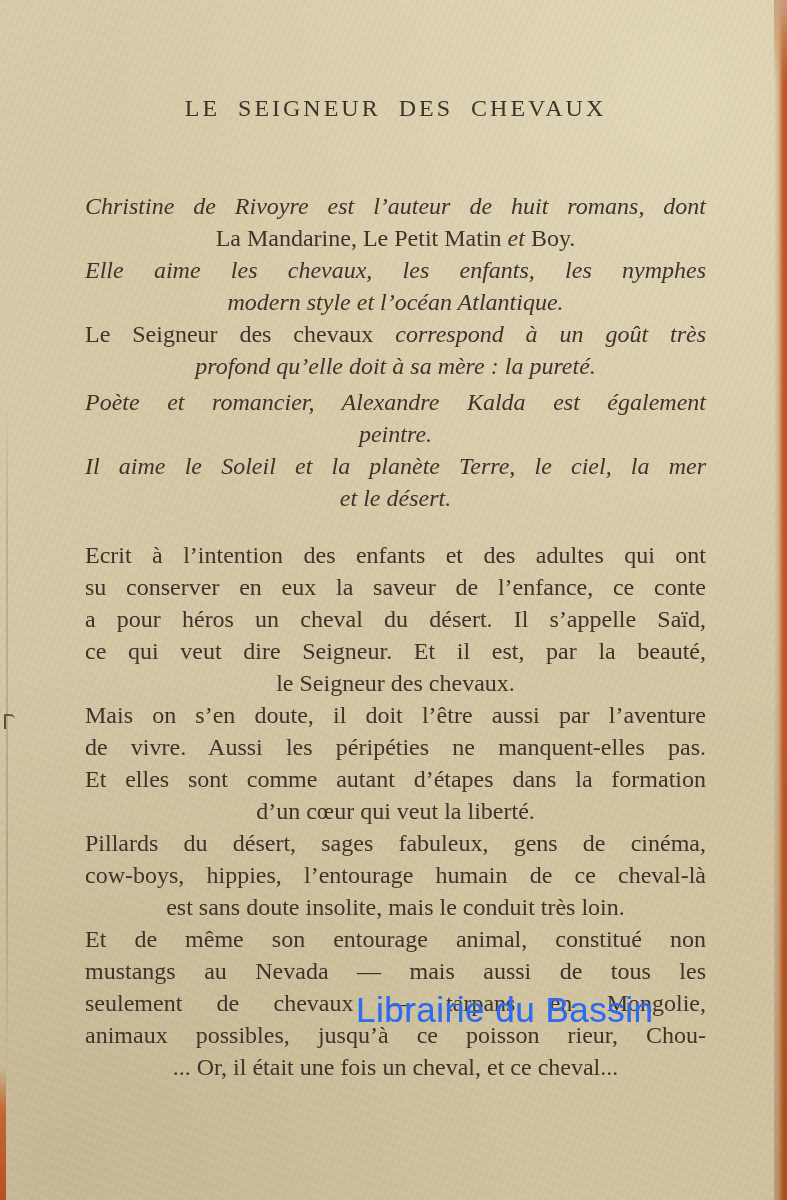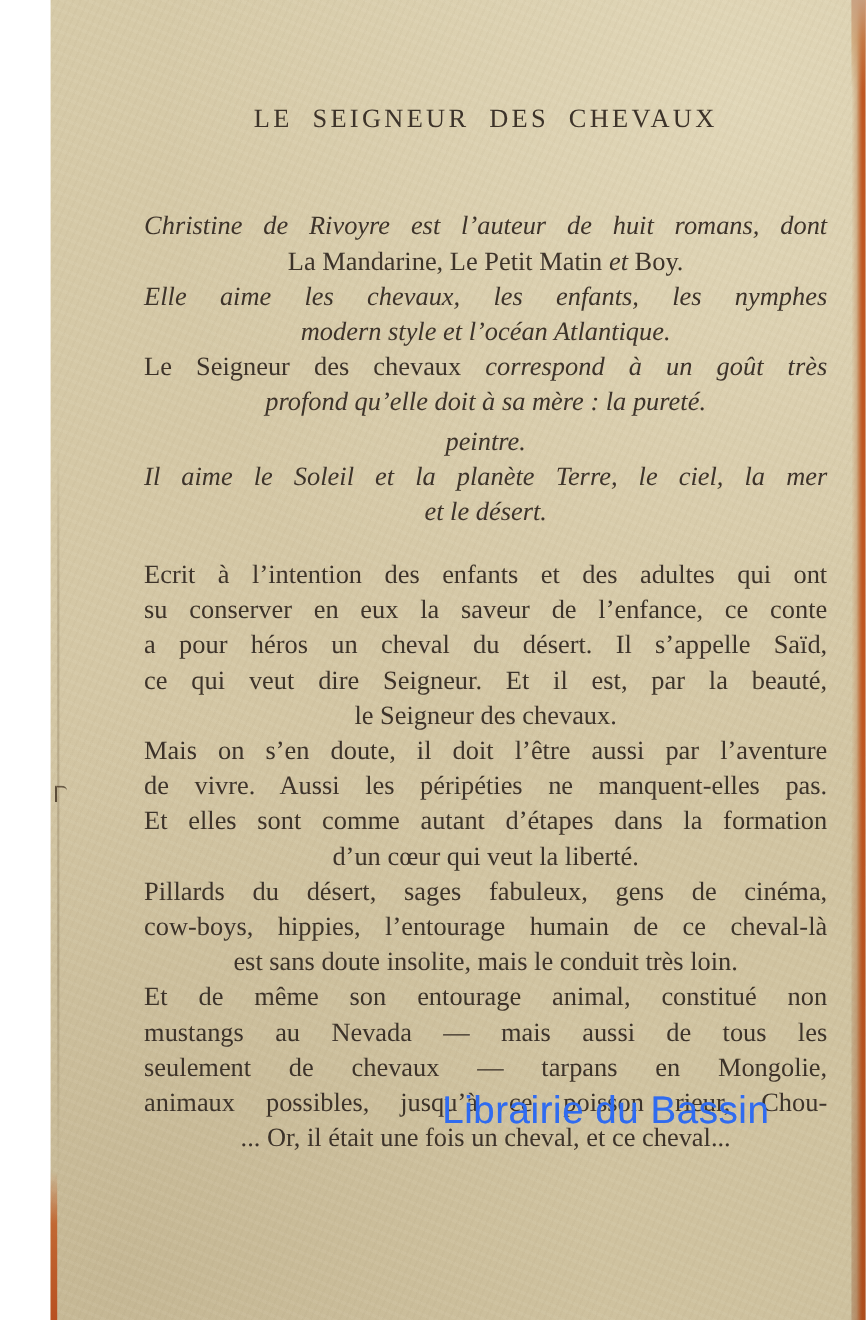--- a/index.html
+++ b/index.html
@@ -8,21 +8,20 @@
     font-family:"Liberation Serif","DejaVu Serif",serif;
   }
   .page{
     position:absolute;inset:0;
     background:
       repeating-linear-gradient(115deg, rgba(120,100,70,.035) 0 2px, rgba(0,0,0,0) 2px 6px),
       repeating-linear-gradient(23deg, rgba(255,250,235,.05) 0 3px, rgba(0,0,0,0) 3px 9px),
       radial-gradient(120% 90% at 85% 8%, rgba(255,250,228,.28), rgba(0,0,0,0) 60%),
       radial-gradient(110% 80% at 8% 96%, rgba(115,95,58,.12), rgba(0,0,0,0) 55%),
       linear-gradient(160deg, var(--paper) 0%, #d4c7a5 45%, #cec19e 100%);
-    margin-left: 46px;
   }
   .title{
     position:absolute;left:85px;width:621px;top:92px;margin:0;
     font-size:24px;font-weight:400;line-height:32px;text-align:center;
     letter-spacing:3px;word-spacing:9px;color:var(--ink);
   }
   .body-text{
     position:absolute;left:85px;top:190px;width:621px;
     font-size:24px;line-height:32px;color:var(--ink);
   }
@@ -76,20 +75,21 @@
   <div class="body-text">
       <div class="para">
         <div class="line just"><span class="it">Christine de Rivoyre est l’auteur de huit romans, dont</span></div>
         <div class="line"><span class="ro">La Mandarine, Le Petit Matin</span><span class="it"> et </span><span class="ro">Boy.</span></div>
         <div class="line just"><span class="it">Elle aime les chevaux, les enfants, les nymphes</span></div>
         <div class="line"><span class="it">modern style et l’océan Atlantique.</span></div>
         <div class="line just"><span class="ro">Le Seigneur des chevaux</span><span class="it"> correspond à un goût très</span></div>
         <div class="line"><span class="it">profond qu’elle doit à sa mère : la pureté.</span></div>
       </div>
       <div class="para gap-small">
+        <div class="line just"><span class="it">Poète et romancier, Alexandre Kalda est également</span></div>
         <div class="line"><span class="it">peintre.</span></div>
         <div class="line just"><span class="it">Il aime le Soleil et la planète Terre, le ciel, la mer</span></div>
         <div class="line"><span class="it">et le désert.</span></div>
       </div>
       <div class="para gap-large">
         <div class="line just"><span class="ro">Ecrit à l’intention des enfants et des adultes qui ont</span></div>
         <div class="line just"><span class="ro">su conserver en eux la saveur de l’enfance, ce conte</span></div>
         <div class="line just"><span class="ro">a pour héros un cheval du désert. Il s’appelle Saïd,</span></div>
         <div class="line just"><span class="ro">ce qui veut dire Seigneur. Et il est, par la beauté,</span></div>
         <div class="line"><span class="ro">le Seigneur des chevaux.</span></div>

